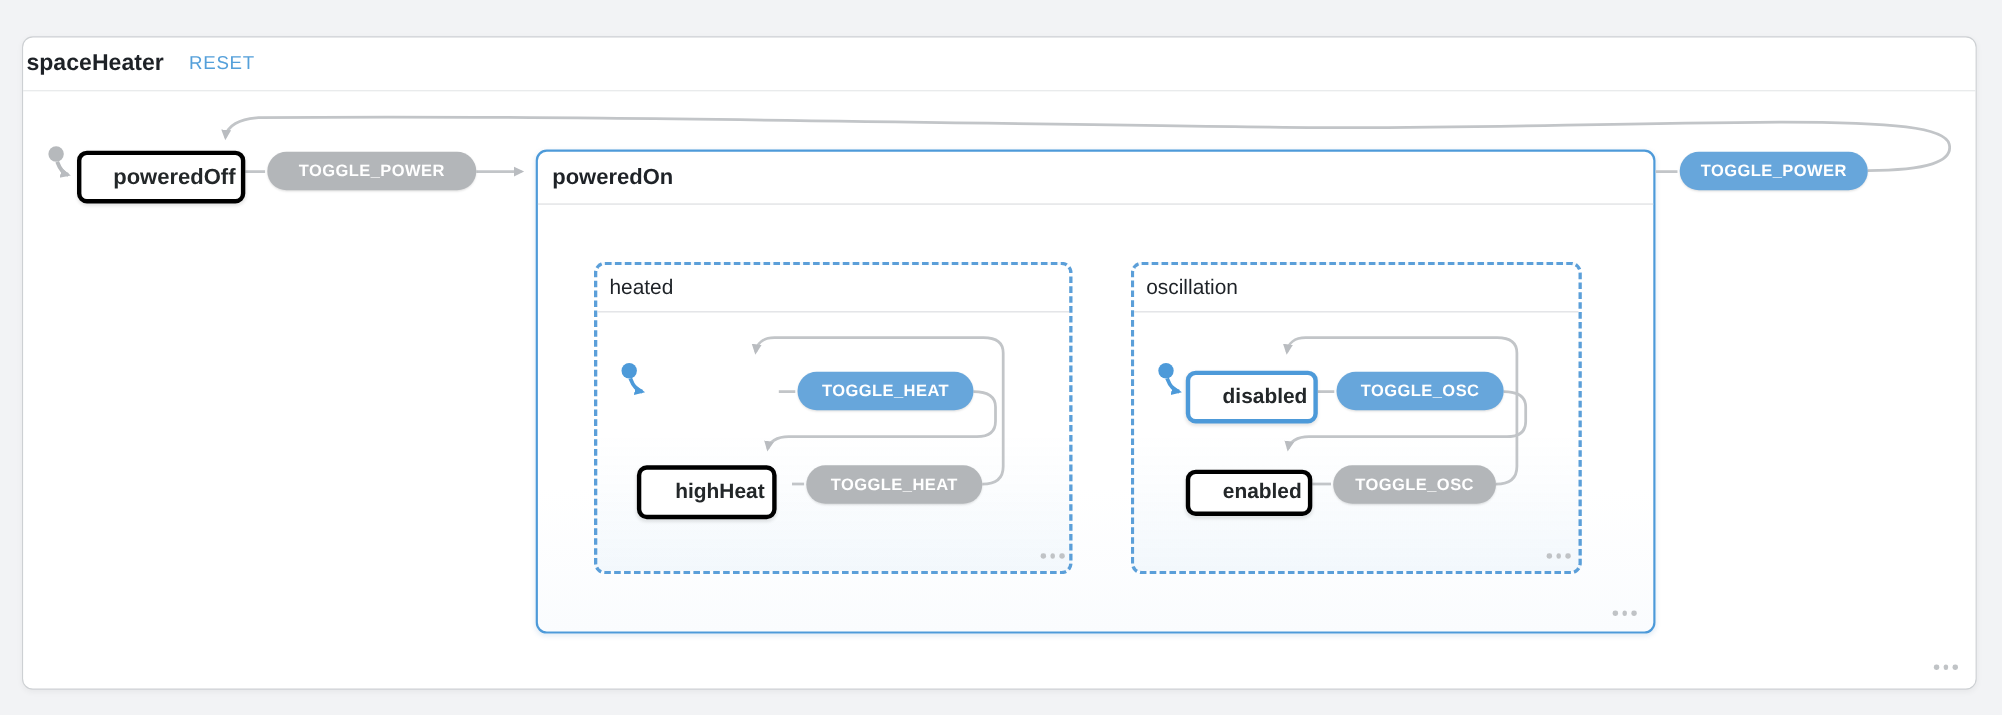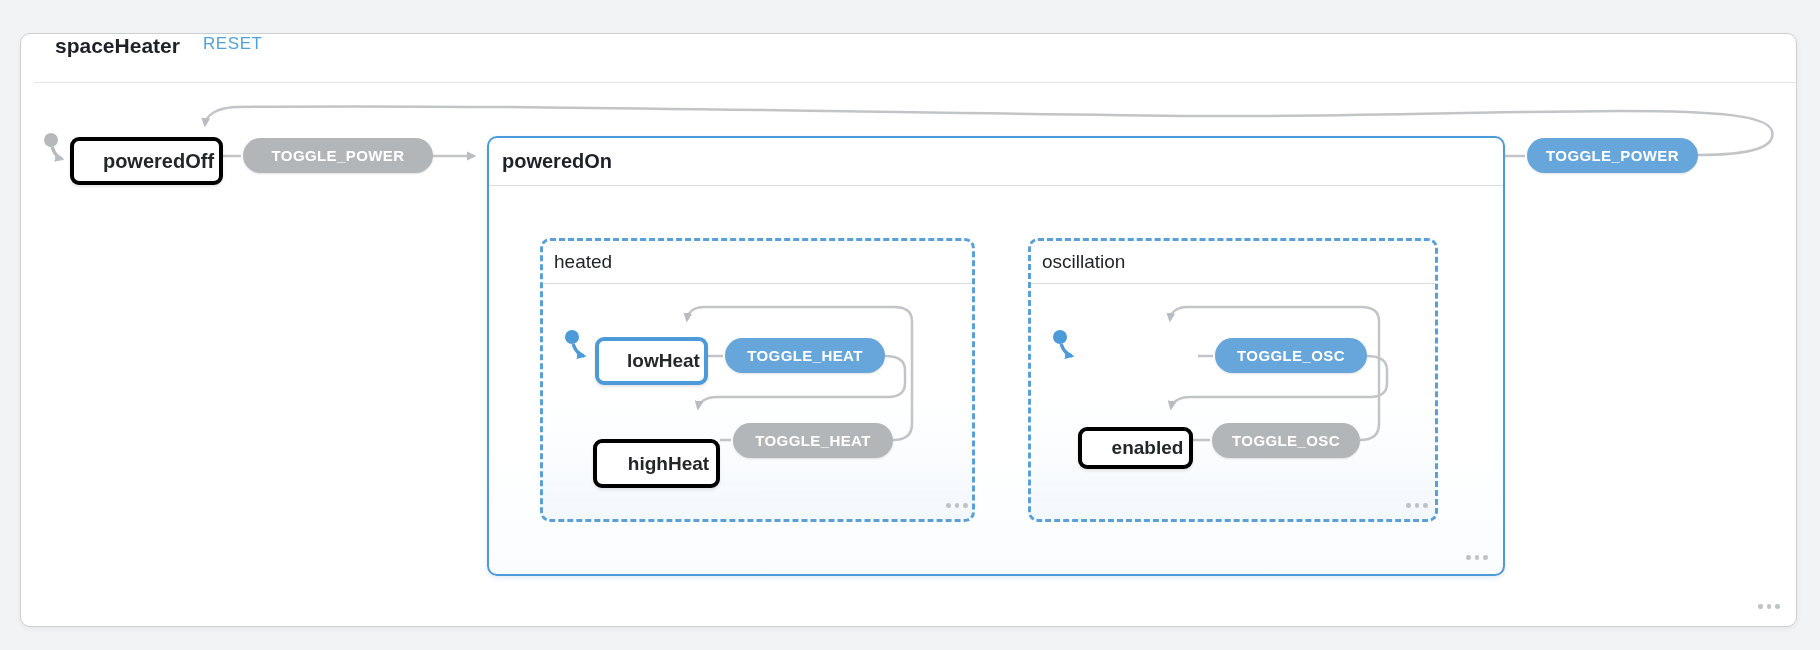--- a/index.html
+++ b/index.html
@@ -2,22 +2,22 @@
 <html><head>
 <meta charset="utf-8">
 <style>
   * { margin:0; padding:0; box-sizing:border-box; }
   html,body { width:1820px; height:650px; background:#f2f3f5; font-family:"Liberation Sans", sans-serif; overflow:hidden; }
   .page { position:relative; width:1820px; height:650px; }
 
   
   .machine { position:absolute; left:20px; top:33px; width:1777px; height:594px; background:#ffffff;
              border:1.5px solid #cdd0d3; border-radius:10px; box-shadow:0 2px 6px rgba(0,0,0,.05); z-index:0; }
-  .machine-header { position:absolute; left:13px; top:0; right:0; height:49px; display:flex; align-items:flex-start;
-                    padding-left:21px; gap:23px; border-bottom:1.5px solid #e4e6e8; }
+  .machine-header { position:absolute; left:0; top:0; right:0; height:49px; display:flex; align-items:center;
+                    padding-left:3px; gap:23px; border-bottom:1.5px solid #e4e6e8; }
   .machine-title { font-size:21px; font-weight:700; color:#1e2227; }
   .reset { background:none; border:none; font-family:inherit; font-size:17px; font-weight:400;
            color:#55a0da; letter-spacing:.6px; cursor:pointer; }
 
   
   svg.lines { position:absolute; left:0; top:0; width:1820px; height:650px; z-index:3; pointer-events:none; }
 
   
   .poweredOn { position:absolute; left:487px; top:136px; width:1018px; height:440px;
                background:linear-gradient(180deg,#ffffff 70%, #fafcfe); border:2px solid #4d9ad9;
@@ -33,21 +33,21 @@
   .region-header { position:absolute; left:0; top:0; right:0; height:43px; display:flex; align-items:center;
                    padding-left:11px; border-bottom:1.5px solid #d9dbde; font-size:19px; font-weight:400; color:#1e2227; }
 
   
   .st { position:absolute; display:flex; align-items:center; justify-content:center; background:#ffffff;
         border:4px solid #000000; border-radius:9px; font-weight:700; font-size:19px; color:#232729;
         box-shadow:0 2px 3px rgba(0,0,0,.10); z-index:4; cursor:pointer;padding-left:24px; }
   .st.active { border-color:#4d9ad9; }
   .st-poweredOff { left:70px;  top:137px; width:153px; height:48px; font-size:20px; }
   .st-lowHeat    { left:595px; top:337px; width:113px; height:48px; }
-  .st-highHeat   { left:593px; top:423px; width:127px; height:49px;margin-top:16px; }
+  .st-highHeat   { left:579px; top:423px; width:127px; height:49px; }
   .st-disabled   { left:1078px; top:337px; width:120px; height:48px; }
   .st-enabled    { left:1078px; top:427px; width:115px; height:42px; }
 
   
   .pill { position:absolute; display:flex; align-items:center; justify-content:center; border-radius:18px;
           color:#ffffff; font-weight:700; font-size:15px; letter-spacing:.4px; z-index:4; cursor:pointer;
           box-shadow:0 1px 2px rgba(0,0,0,.12); border:none; font-family:inherit; }
   .pill.on  { background:#67a6db; }
   .pill.off { background:#b3b6b9; }
   .ev-tp-left  { left:243px;  top:138px; width:190px; height:35px; }
@@ -120,22 +120,22 @@
     <path d="M1061 344 C1064 352,1067 355,1072 356" stroke="#4d9ad9" stroke-width="3.5" fill="none" marker-end="url(#ab)"></path>
 
     <path d="M1198 356 L1213 356" stroke="#c2c5c8" stroke-width="2.5" fill="none"></path>
     <path d="M1367 356 C1381 356,1387 361,1387 370 L1387 383 C1387 392,1382 397,1370 397 L1190 397 C1179 397,1172 402,1171 408" stroke="#c2c5c8" stroke-width="2.5" fill="none" marker-end="url(#ag)"></path>
 
     <path d="M1193 440 L1210 440" stroke="#c2c5c8" stroke-width="2.5" fill="none"></path>
     <path d="M1360 440 C1373 440,1379 434,1379 424 L1379 321 C1379 312,1373 307,1361 307 L1187 307 C1177 307,1171 312,1170 320" stroke="#c2c5c8" stroke-width="2.5" fill="none" marker-end="url(#ag)"></path>
   </svg>
 
   <div class="st st-poweredOff">poweredOff</div>
-  <div class="st st-lowHeat active">lowHeat</div>
   <div class="st st-highHeat">highHeat</div>
+  <div class="st st-disabled active">disabled</div>
   <div class="st st-enabled">enabled</div>
 
   <button class="pill off ev-tp-left">TOGGLE_POWER</button>
   <button class="pill on  ev-tp-right">TOGGLE_POWER</button>
   <button class="pill on  ev-th-low">TOGGLE_HEAT</button>
   <button class="pill off ev-th-high">TOGGLE_HEAT</button>
   <button class="pill on  ev-to-dis">TOGGLE_OSC</button>
   <button class="pill off ev-to-en">TOGGLE_OSC</button>
 
   <div class="dots dots-heated">

